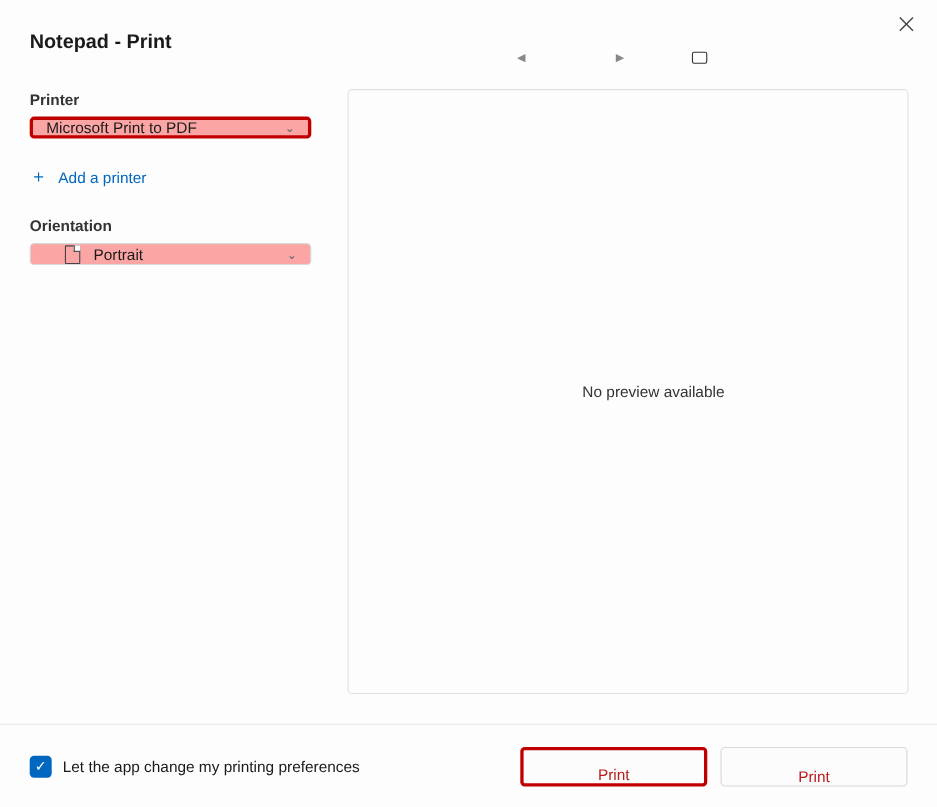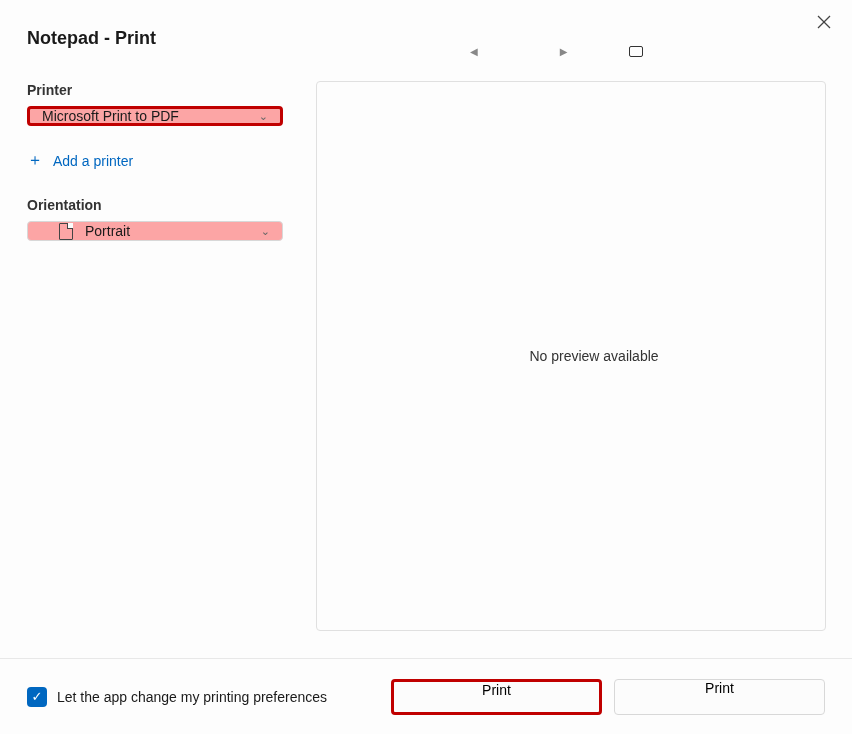--- a/index.html
+++ b/index.html
@@ -224,31 +224,31 @@
     .checkbox-label {
       font-size: 14px;
       color: #1a1a1a;
       text-align: center;
     }
     .footer-buttons {
       display: flex;
       gap: 12px;
     }
     .btn {
-      width: 211px;
+      width: 170px;
       height: 36px;
       border-radius: 4px;
       font-size: 14px;
       cursor: pointer;
       display: flex;
-      align-items: flex-start;
+      align-items: flex-end;
       justify-content: center;
       border: 1px solid #d8d8d8;
       background: #fcfcfc;
-      color: #000000;
+      color: #b91c1c;
     }
     .btn-highlight {
       border: 3px solid #c00000;
     }
   </style>
 </head>
 <body>
 
 <div class="close-btn">
   <svg width="14" height="14" viewBox="0 0 14 14">

